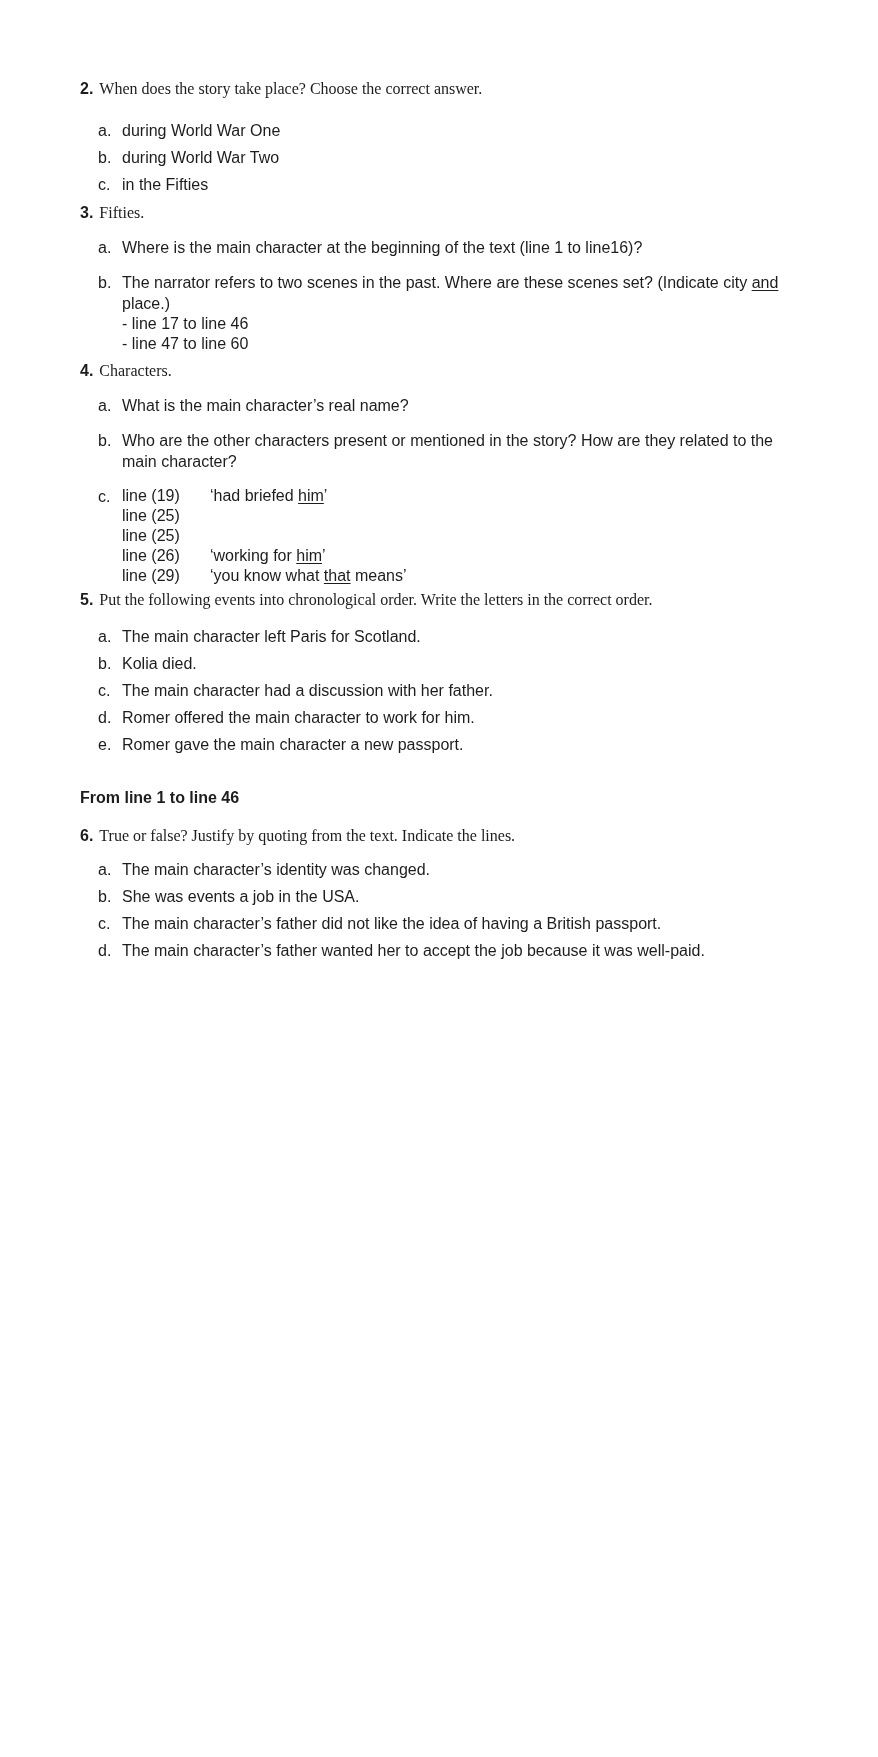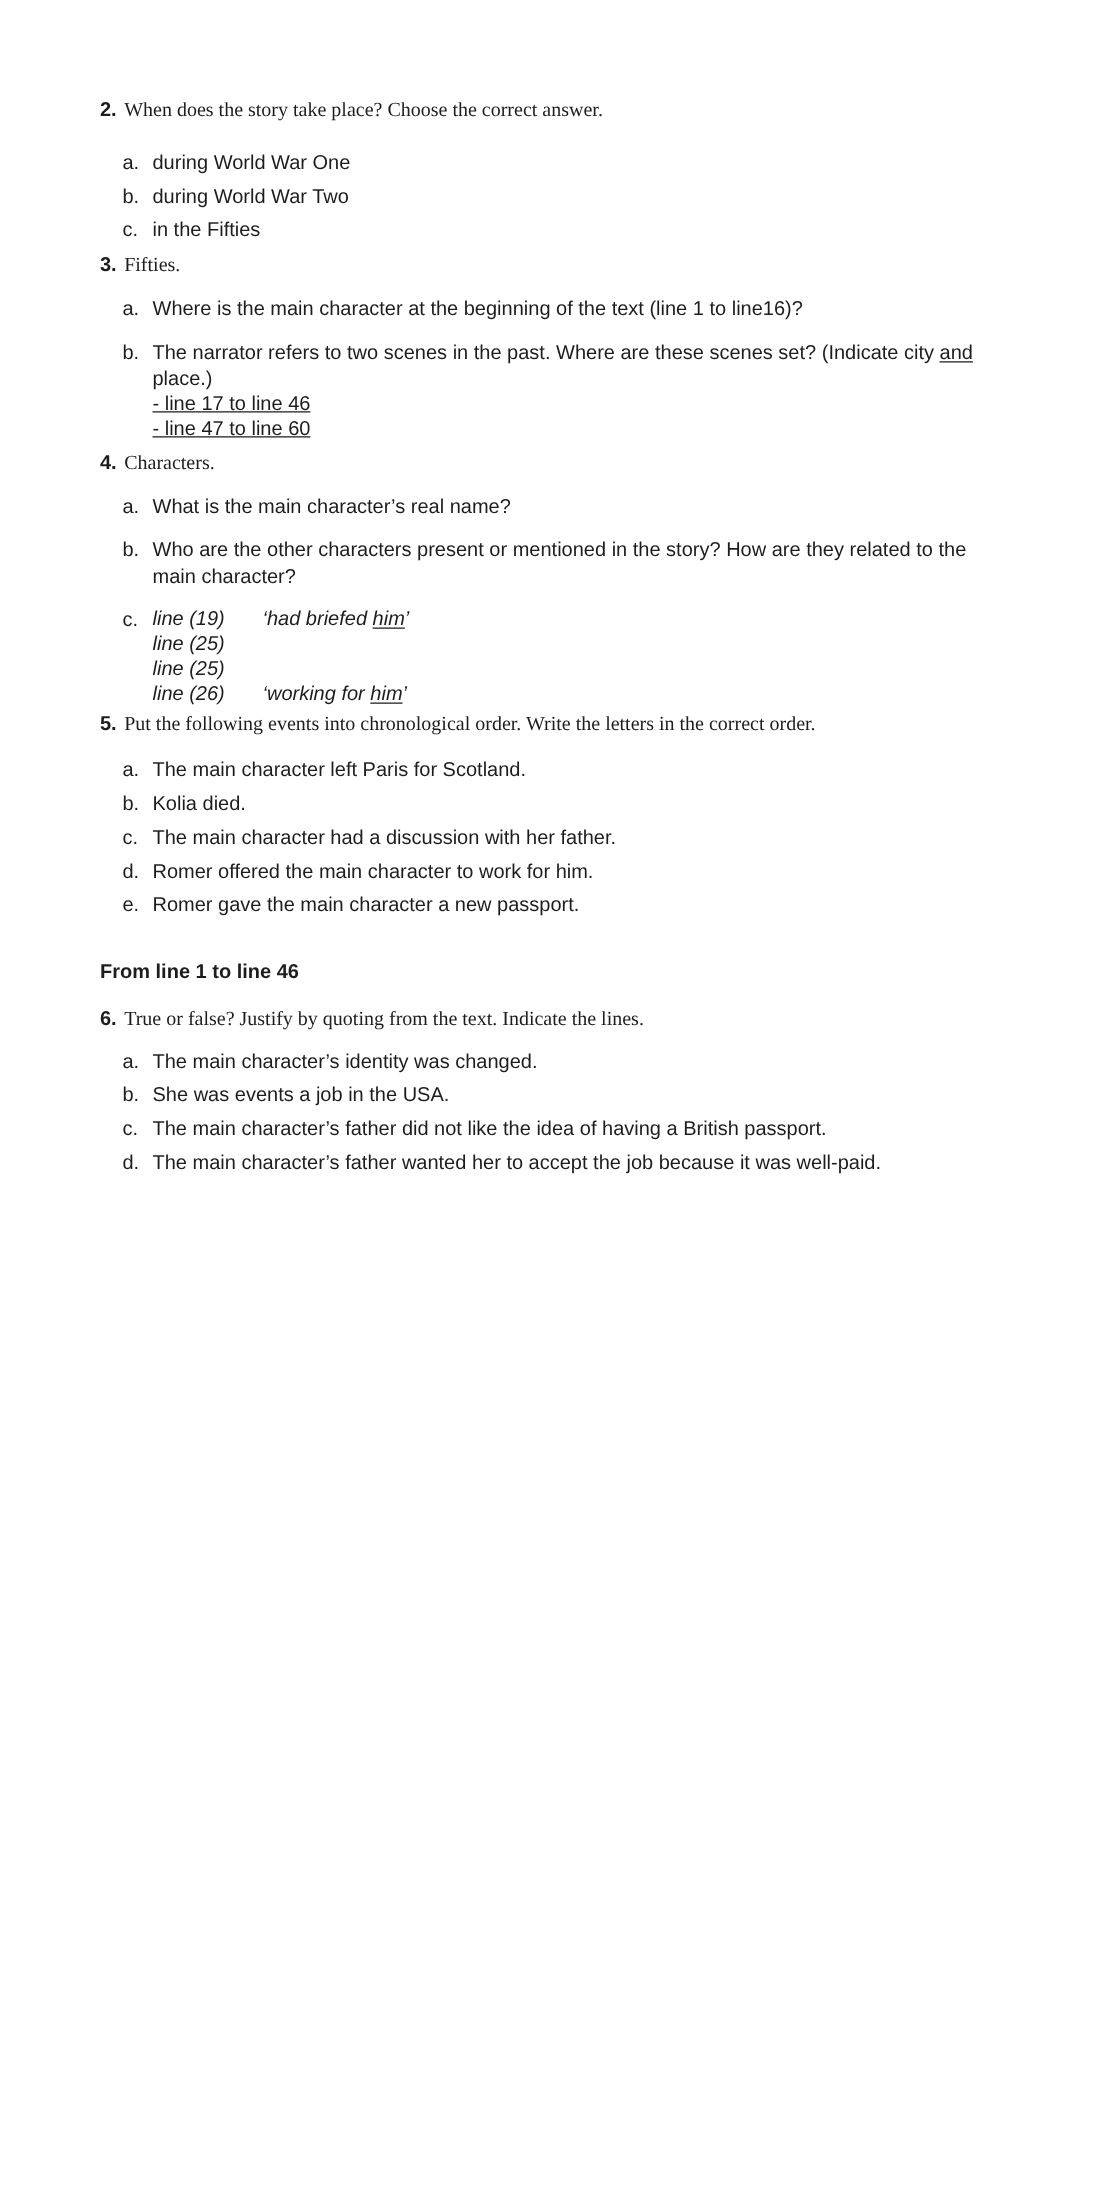--- a/index.html
+++ b/index.html
@@ -40,23 +40,23 @@
   .opt, .item { display: flex; }
   .opt + .opt { margin-top: 6px; }
   .item + .item { margin-top: 14px; }
   .opt-letter, .item-letter {
     flex: 0 0 24px;
   }
   .opt-text, .item-body { flex: 1 1 auto; }
   .rich { white-space: pre-wrap; }
   u { text-decoration: underline; text-underline-offset: 2px; }
   .sub-lines { margin-top: 0; }
-  .sub-line { line-height: 20px; text-decoration: underline; }
+  .sub-line { line-height: 20px; }
   .pronoun-table { margin-top: 0; }
-  .prow { display: flex; line-height: 20px; font-style: italic; }
+  .prow { display: flex; line-height: 20px; }
   .pref { flex: 0 0 88px; }
   .pquote { flex: 1 1 auto; }
 </style>
 </head>
 <body>
 
 <div class="doc" data-name="worksheet-page">
 
   <section class="question" data-name="question-2">
     <div class="q-head" data-name="question-head">
@@ -127,20 +127,24 @@
             <div class="prow" data-name="pronoun-row">
               <span class="pref" data-name="line-reference">line (25)</span>
             </div>
             <div class="prow" data-name="pronoun-row">
               <span class="pref" data-name="line-reference">line (25)</span>
             </div>
             <div class="prow" data-name="pronoun-row">
               <span class="pref" data-name="line-reference">line (26)</span>
               <span class="pquote rich" data-name="quote-text"><span data-name="text-segment">‘working for </span><u data-name="underlined-pronoun">him</u><span data-name="text-segment">’</span></span>
             </div>
+            <div class="prow" data-name="pronoun-row">
+              <span class="pref" data-name="line-reference">line (29)</span>
+              <span class="pquote rich" data-name="quote-text"><span data-name="text-segment">‘you know what </span><u data-name="underlined-pronoun">that</u><span data-name="text-segment"> means’</span></span>
+            </div>
           </div>
         </div>
       </div>
     </div>
   </section>
 
   <section class="question" data-name="question-5">
     <div class="q-head" data-name="question-head">
       <span class="q-num" data-name="question-number">5.</span>
       <span class="q-text" data-name="question-text">Put the following events into chronological order. Write the letters in the correct order.</span>

